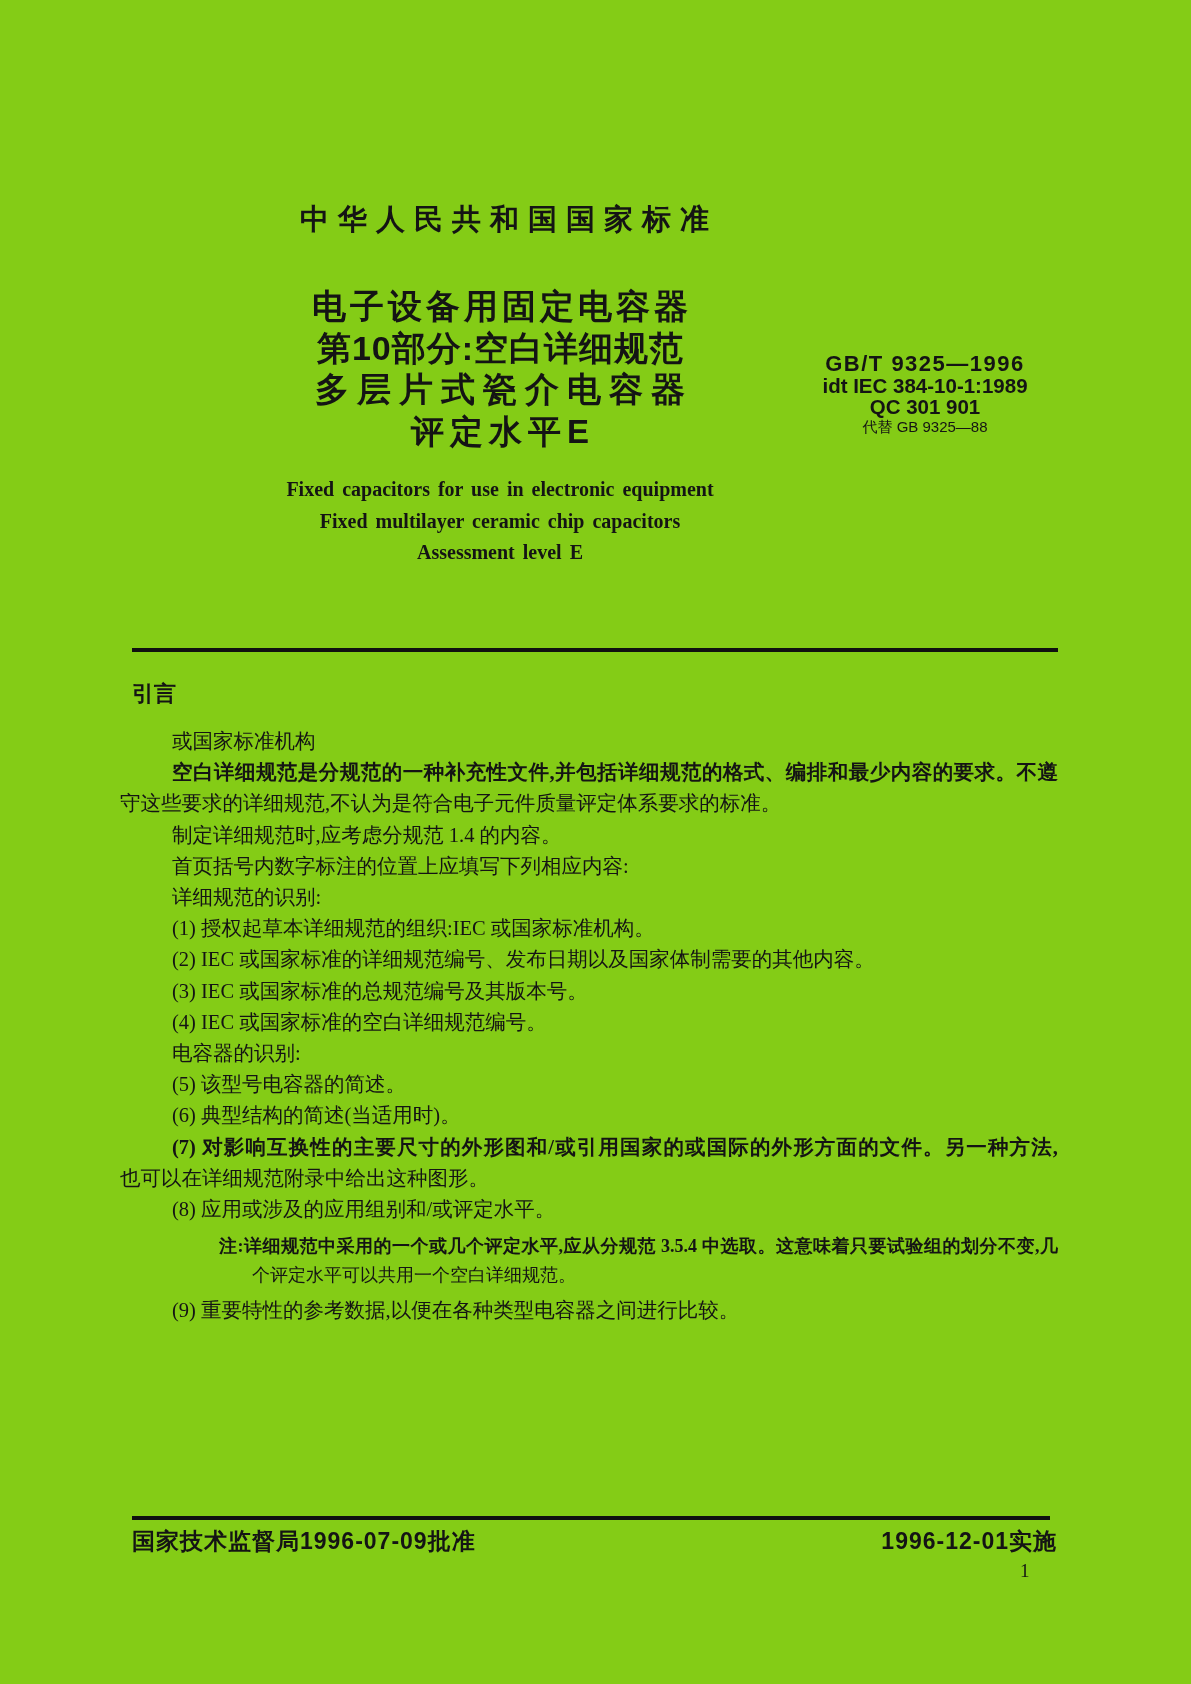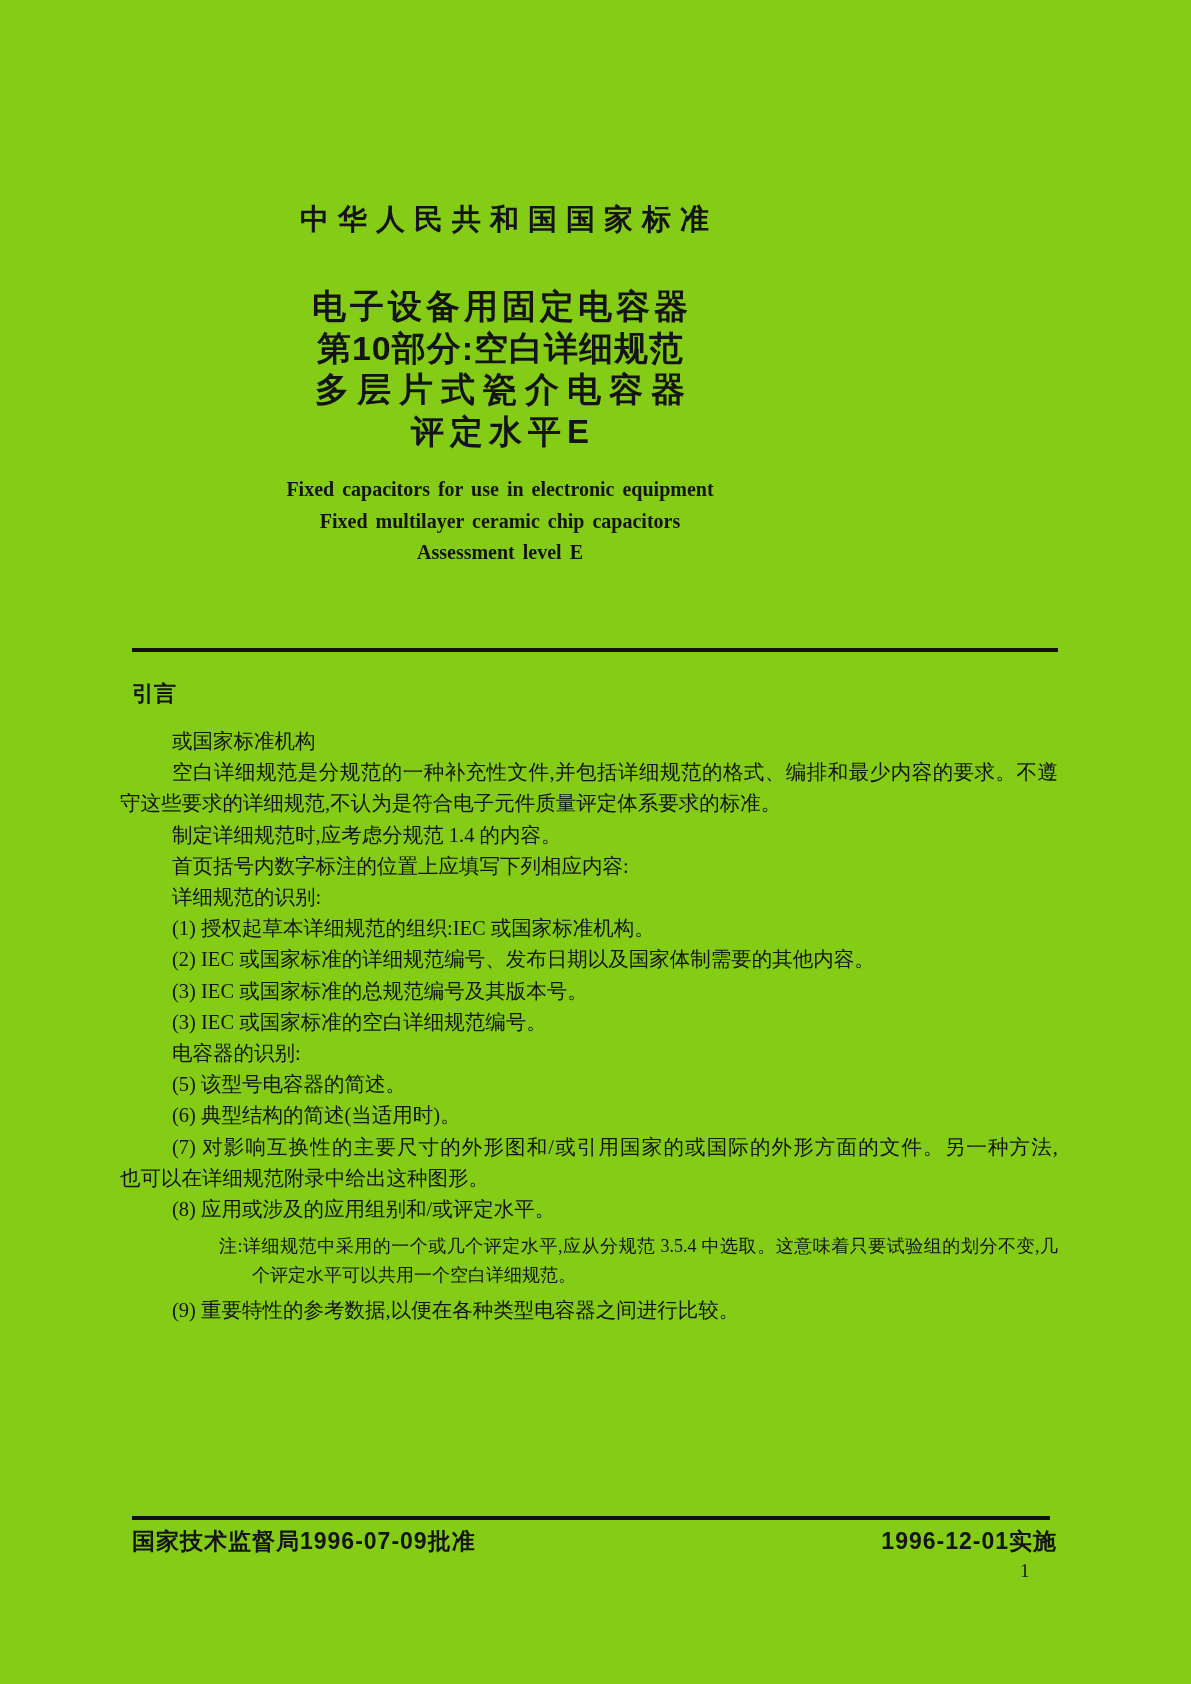--- a/index.html
+++ b/index.html
@@ -56,21 +56,21 @@
     position:absolute;left:132px;top:679px;
     font-family:"Liberation Sans", sans-serif;
     font-weight:bold;font-size:22px;
   }
   .body-text{
     position:absolute;left:120px;top:726px;width:938px;
     font-size:20.5px;line-height:31.2px;
   }
   .bl{margin:0;}
   .ind{text-indent:52px;}
-  .fill{text-align:justify;text-align-last:justify;}
+  .fill{text-align:justify;text-align-last:justify;font-weight:bold;}
   .note{font-size:18px;line-height:29px;margin-left:132px;text-indent:-33px;margin-top:7px;}
   .note2{font-size:18px;line-height:29px;margin-left:132px;margin-bottom:5px;}
   
   .footer-left{
     position:absolute;left:132px;top:1526px;
     font-family:"Liberation Sans", sans-serif;
     font-weight:bold;font-size:23px;letter-spacing:1px;white-space:nowrap;
   }
   .footer-right{
     position:absolute;right:134px;top:1526px;
@@ -89,20 +89,26 @@
 
   <div class="std-label">中华人民共和国国家标准</div>
 
   <div class="title-block">
     <div class="t1">电子设备用固定电容器</div>
     <div class="t2">第10部分:空白详细规范</div>
     <div class="t3">多层片式瓷介电容器</div>
     <div class="t4">评定水平E</div>
   </div>
 
+  <div class="code-block">
+    <div class="code-gb">GB/T 9325—1996</div>
+    <div class="code-idt">idt IEC 384-10-1:1989</div>
+    <div class="code-qc">QC 301 901</div>
+    <div class="code-rep">代替 GB 9325—88</div>
+  </div>
 
   <div class="en-block">
     <div>Fixed capacitors for use in electronic equipment</div>
     <div>Fixed multilayer ceramic chip capacitors</div>
     <div>Assessment level E</div>
   </div>
 
   <div class="rule top-rule"></div>
 
   <div class="sec-heading">引言</div>
@@ -110,21 +116,21 @@
   <div class="body-text">
     <div class="bl ind">或国家标准机构</div>
     <div class="bl ind fill">空白详细规范是分规范的一种补充性文件,并包括详细规范的格式、编排和最少内容的要求。不遵</div>
     <div class="bl">守这些要求的详细规范,不认为是符合电子元件质量评定体系要求的标准。</div>
     <div class="bl ind">制定详细规范时,应考虑分规范 1.4 的内容。</div>
     <div class="bl ind">首页括号内数字标注的位置上应填写下列相应内容:</div>
     <div class="bl ind">详细规范的识别:</div>
     <div class="bl ind">(1) 授权起草本详细规范的组织:IEC 或国家标准机构。</div>
     <div class="bl ind">(2) IEC 或国家标准的详细规范编号、发布日期以及国家体制需要的其他内容。</div>
     <div class="bl ind">(3) IEC 或国家标准的总规范编号及其版本号。</div>
-    <div class="bl ind">(3) IEC 或国家标准的空白详细规范编号。</div>
+    <div class="bl ind">(4) IEC 或国家标准的空白详细规范编号。</div>
     <div class="bl ind">电容器的识别:</div>
     <div class="bl ind">(5) 该型号电容器的简述。</div>
     <div class="bl ind">(6) 典型结构的简述(当适用时)。</div>
     <div class="bl ind fill">(7) 对影响互换性的主要尺寸的外形图和/或引用国家的或国际的外形方面的文件。另一种方法,</div>
     <div class="bl">也可以在详细规范附录中给出这种图形。</div>
     <div class="bl ind">(8) 应用或涉及的应用组别和/或评定水平。</div>
     <div class="bl note fill">注:详细规范中采用的一个或几个评定水平,应从分规范 3.5.4 中选取。这意味着只要试验组的划分不变,几</div>
     <div class="bl note2">个评定水平可以共用一个空白详细规范。</div>
     <div class="bl ind">(9) 重要特性的参考数据,以便在各种类型电容器之间进行比较。</div>
   </div>

